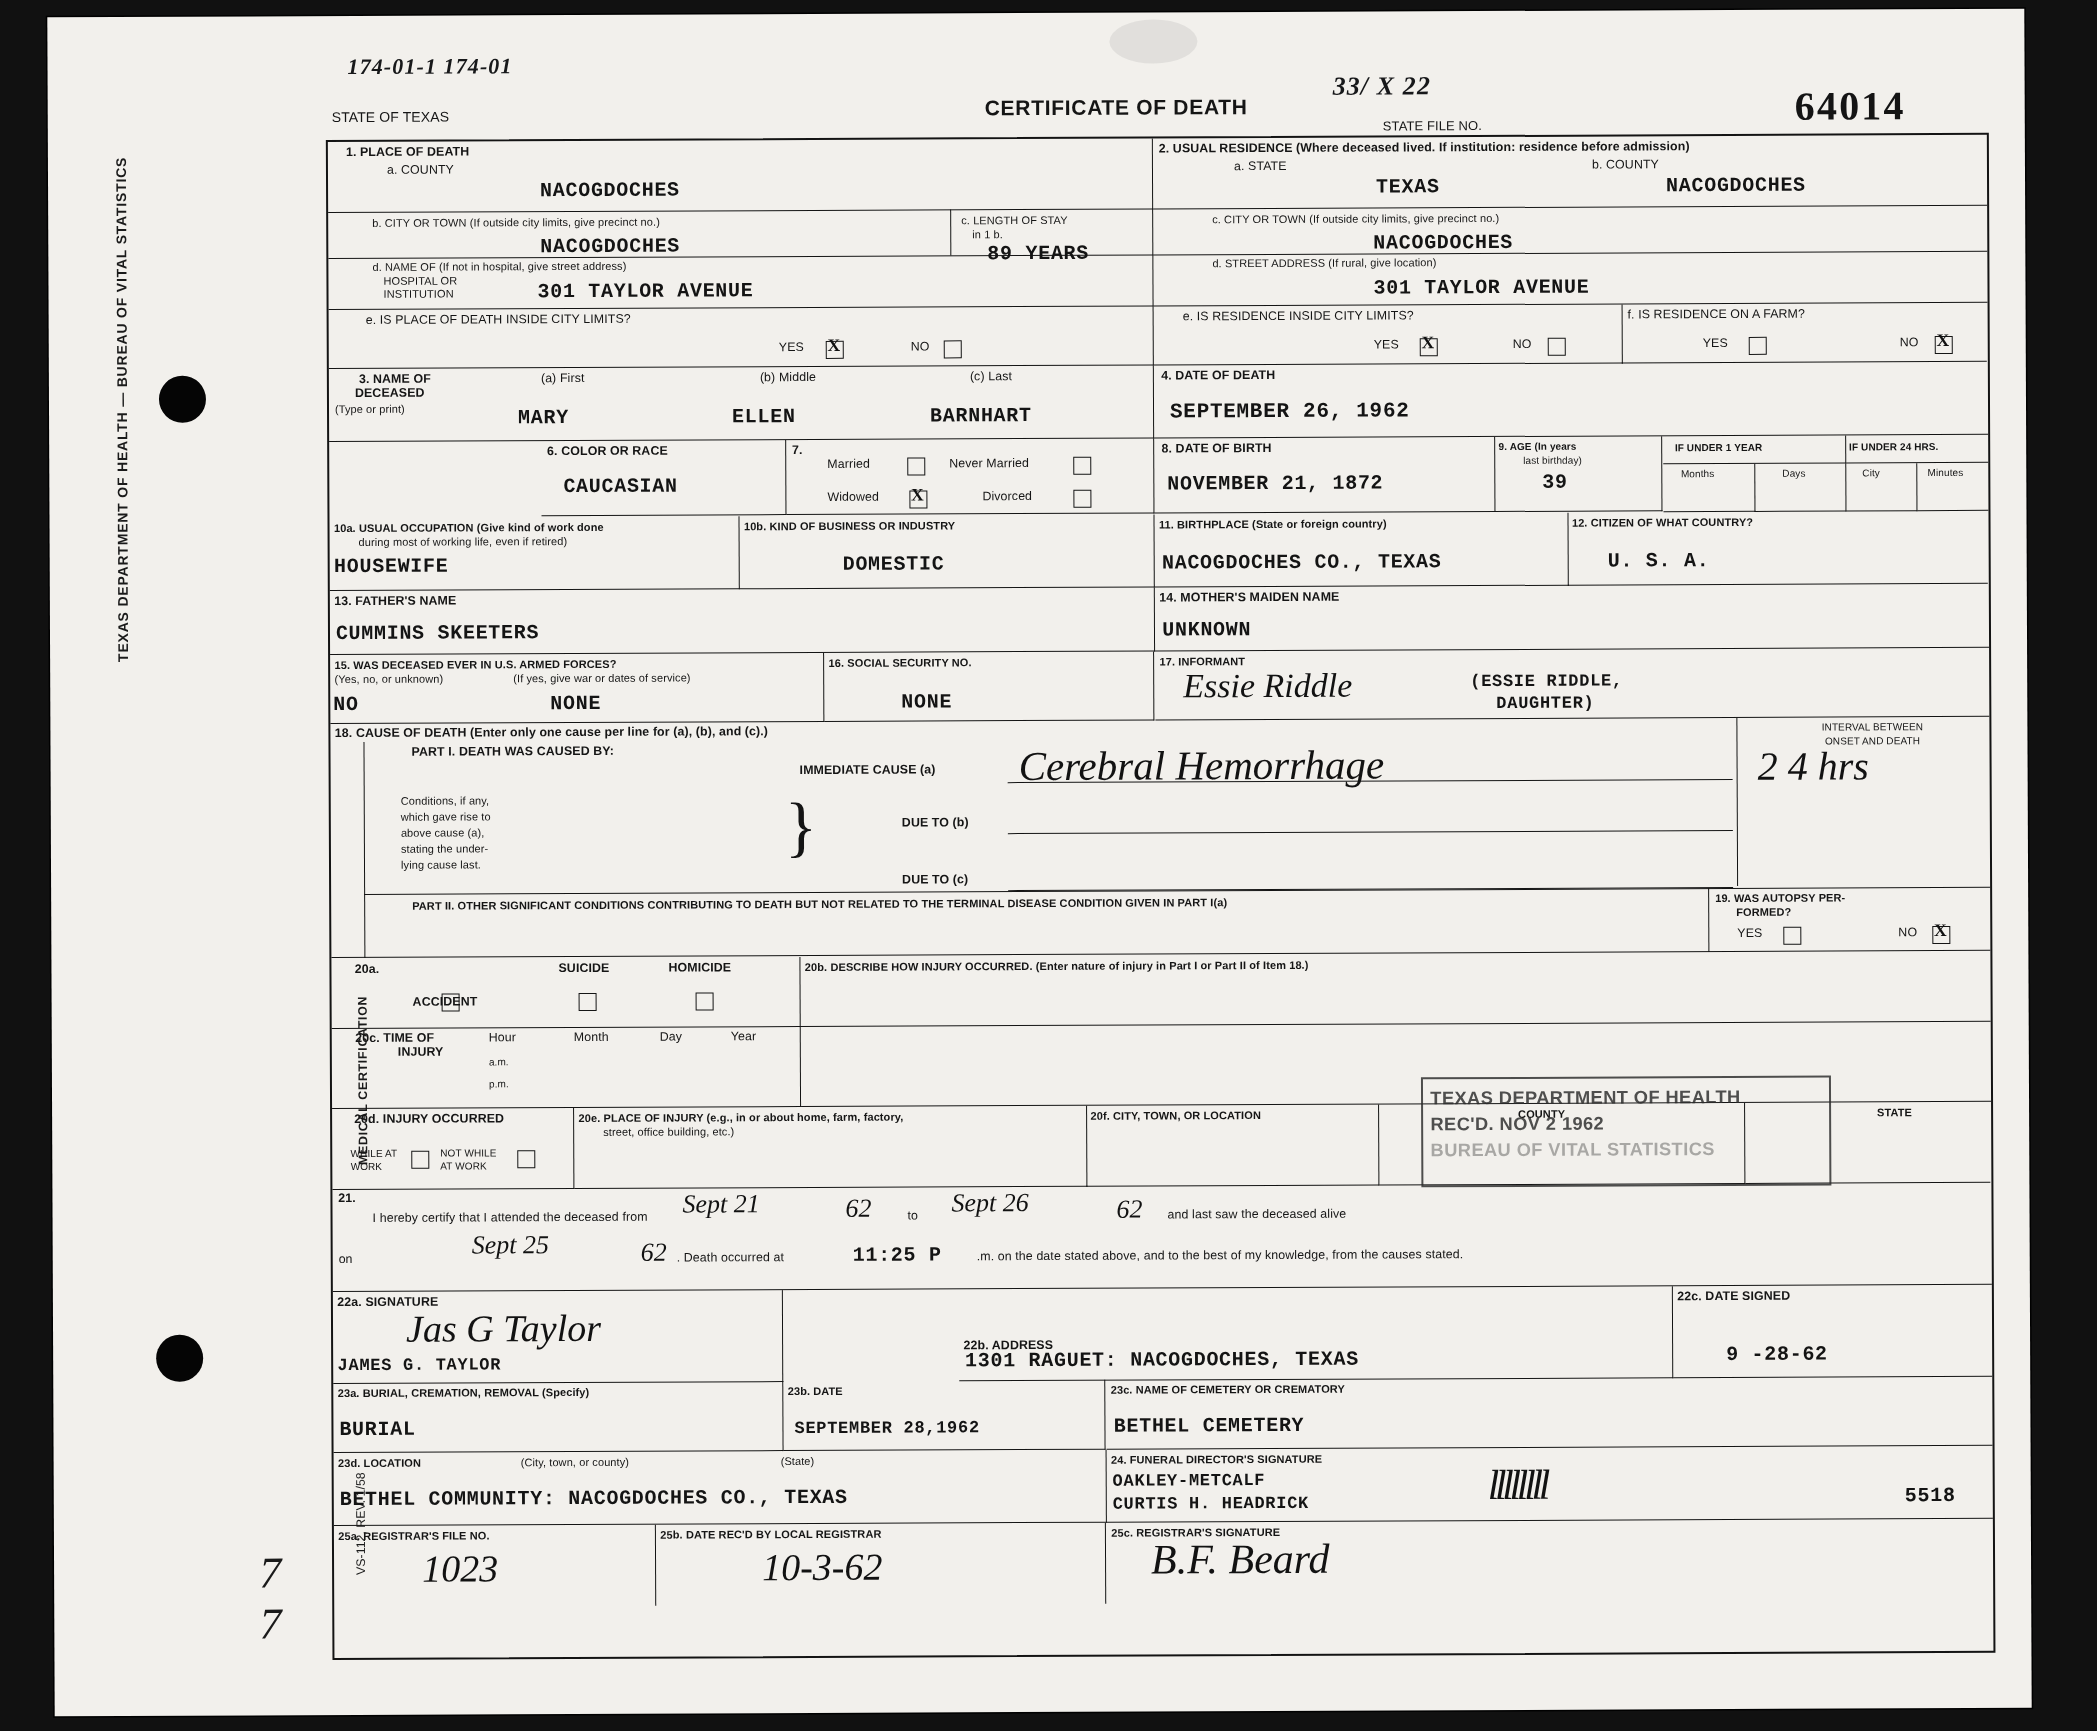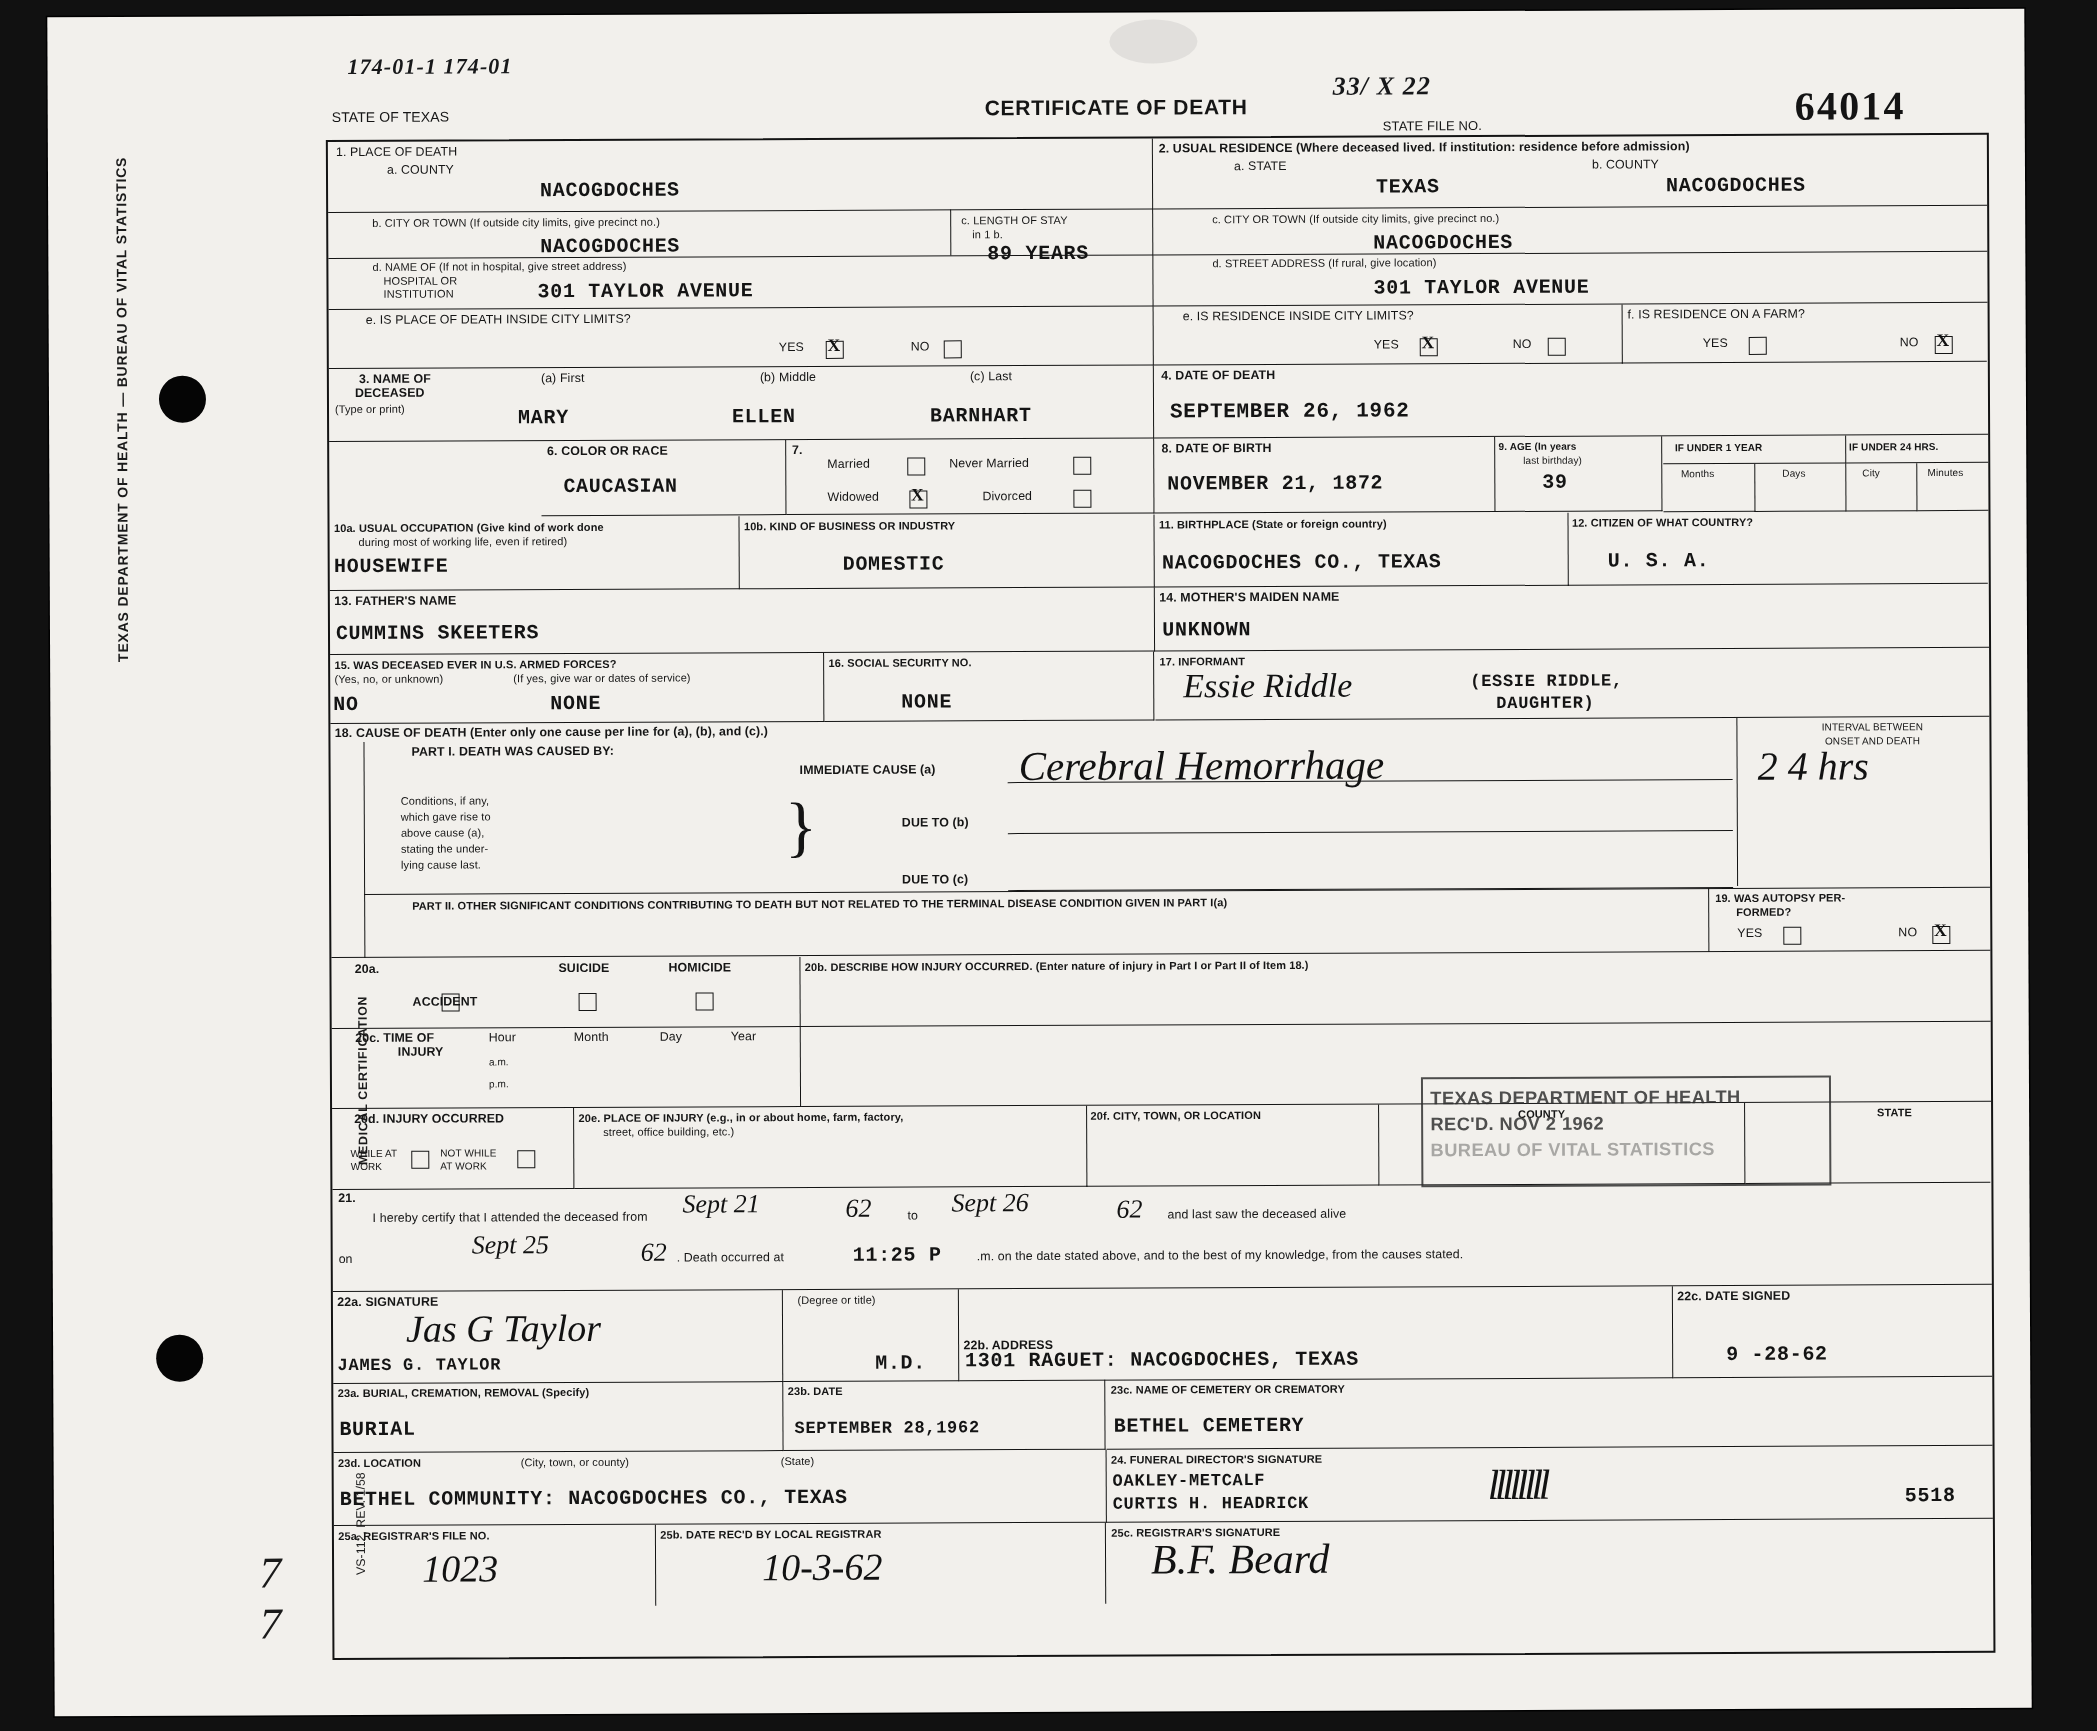--- a/index.html
+++ b/index.html
@@ -62,21 +62,21 @@
     <div class="hand" style="position:absolute;left:300px;top:38px;">174-01-1   174-01</div>
     <div class="lbl" style="position:absolute;left:284px;top:94px;font-size:14px;">STATE OF TEXAS</div>
     <div class="title lbl" style="left:937px;top:83px;font-size:21px;">CERTIFICATE OF DEATH</div>
     <div class="hand" style="position:absolute;left:1285px;top:60px;font-size:26px;">33/ X  22</div>
     <div class="lbl" style="position:absolute;left:1335px;top:108px;font-size:13px;">STATE FILE NO.</div>
     <div class="bigno" style="left:1747px;top:73px;">64014</div>
 
     <div class="form">
 
       <div class="cell bb br" style="left:0;top:0;width:825px;height:168px;">
-        <div class="lbl" style="position:absolute;left:8px;top:3.7px;font-weight:normal;">1. PLACE OF DEATH</div>
+        <div class="lbl" style="position:absolute;left:18px;top:3.7px;font-weight:bold;">1. PLACE OF DEATH</div>
         <div class="lbl" style="position:absolute;left:59px;top:22px;">a. COUNTY</div>
         <div class="type" style="position:absolute;left:212px;top:38px;">NACOGDOCHES</div>
         <div class="cell bt" style="left:0;top:70px;width:825px;height:0.7px;"></div>
         <div class="lbl small" style="position:absolute;left:44px;top:75px;">b. CITY OR TOWN (If outside city limits, give precinct no.)</div>
         <div class="type" style="position:absolute;left:212px;top:94px;">NACOGDOCHES</div>
         <div class="cell bl" style="left:622px;top:70px;width:0.7px;height:46px;"></div>
         <div class="lbl small" style="position:absolute;left:633px;top:75px;">c. LENGTH OF STAY</div>
         <div class="lbl small" style="position:absolute;left:644px;top:89px;">in 1 b.</div>
         <div class="type" style="position:absolute;left:659px;top:103px;">89 YEARS</div>
         <div class="cell bt" style="left:0;top:116px;width:825px;height:0.7px;"></div>
@@ -326,24 +326,20 @@
         <div class="lbl" style="position:absolute;left:344px;top:64px;">. Death occurred at</div>
         <div class="type" style="position:absolute;left:520px;top:57px;">11:25 P</div>
         <div class="lbl" style="position:absolute;left:644px;top:64px;">.m. on the date stated above, and to the best of my knowledge, from the causes stated.</div>
       </div>
 
       <div class="cell bb br" style="left:0;top:1150px;width:450px;height:92px;">
         <div class="lbl" style="position:absolute;left:4.4px;top:3.7px;font-weight:bold;">22a. SIGNATURE</div>
         <div class="cursive" style="position:absolute;left:73px;top:14.6px;font-size:38px;">Jas G Taylor</div>
         <div class="type sm" style="position:absolute;left:4.4px;top:64px;">JAMES G. TAYLOR</div>
       </div>
-      <div class="cell bb br" style="left:450px;top:1150px;width:176px;height:92px;">
-        <div class="lbl small" style="position:absolute;left:14.6px;top:3.7px;">(Degree or title)</div>
-        <div class="type" style="position:absolute;left:92px;top:62px;">M.D.</div>
-      </div>
       <div class="cell bb br" style="left:626px;top:1150px;width:714px;height:92px;">
         <div class="lbl" style="position:absolute;left:4.4px;top:3.7px;font-weight:bold;margin-top:46px;">22b. ADDRESS</div>
         <div class="type" style="position:absolute;left:5.9px;top:60px;">1301 RAGUET: NACOGDOCHES, TEXAS</div>
       </div>
       <div class="cell bb" style="left:1340px;top:1150px;width:319px;height:92px;">
         <div class="lbl" style="position:absolute;left:4.4px;top:3.7px;font-weight:bold;">22c. DATE SIGNED</div>
         <div class="type" style="position:absolute;left:53px;top:57px;">9 -28-62</div>
       </div>
 
       <div class="cell bb br" style="left:0;top:1241px;width:450px;height:70px;">

